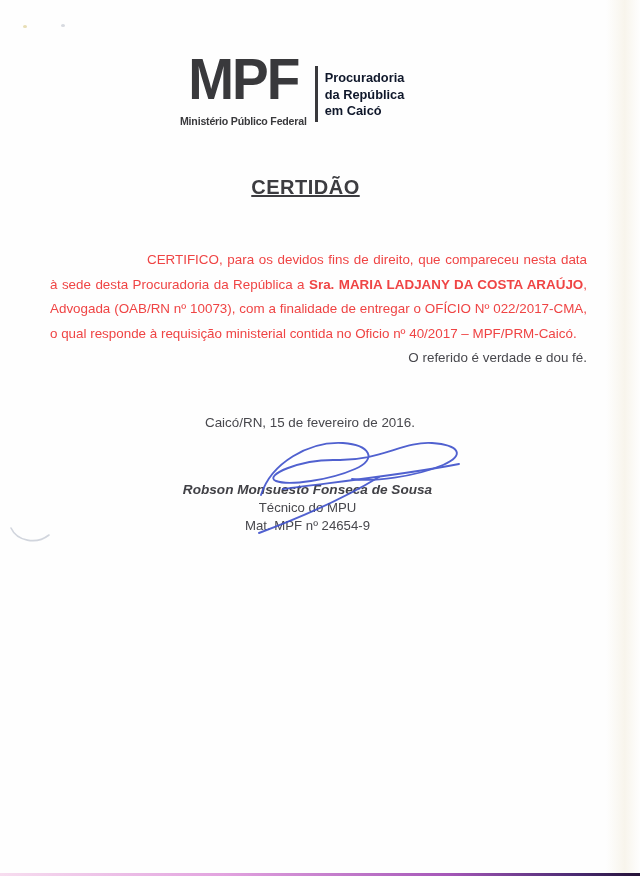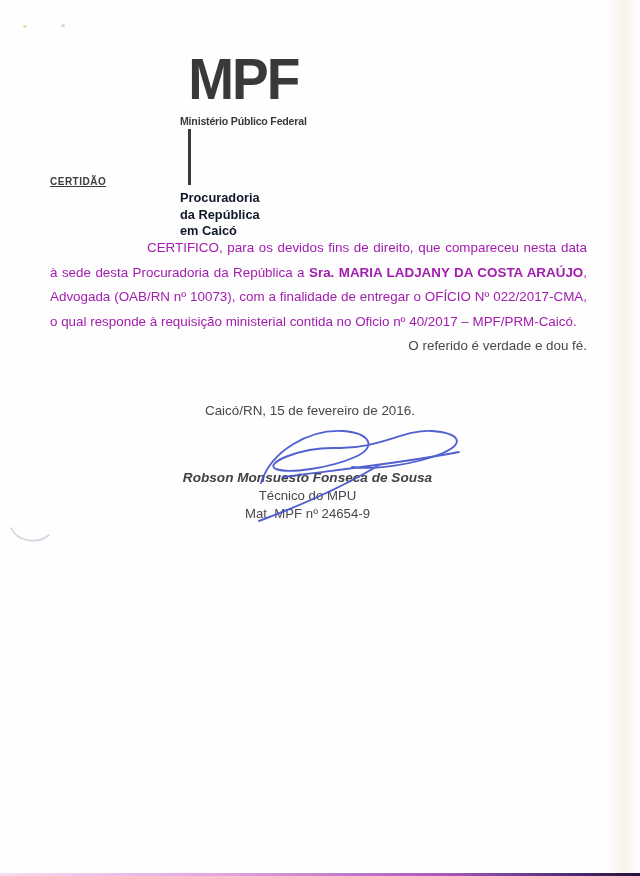--- a/index.html
+++ b/index.html
@@ -23,44 +23,44 @@
   .scan-strip {
     position: absolute; left: 0; bottom: 0; width: 100%; height: 3px;
     background: linear-gradient(to right, #f7ddef 0%, #e2a3df 35%, #a557b8 70%, #4a2a72 90%, #241236 100%);
   }
   .speck { position: absolute; border-radius: 50%; opacity: .55; }
   .speck.s1 { left: 23px; top: 25px; width: 4px; height: 3px; background: #d6c279; }
   .speck.s2 { left: 61px; top: 24px; width: 4px; height: 3px; background: #b7bcc7; }
   .fold-mark { position: absolute; left: 8px; top: 524px; }
 
   
-  .logo { position: absolute; left: 180px; top: 58px; display: flex; align-items: flex-start; color: #39393c; flex-direction: column; }
+  .logo { position: absolute; left: 180px; top: 58px; display: flex; align-items: center; color: #39393c; }
   .logo-left { display: flex; flex-direction: column; align-items: center; }
   .logo-acronym {
     font-size: 55px; font-weight: bold; line-height: 42px;
     letter-spacing: -2px; transform: scaleY(1.04); color: #39393c;
   }
   .logo-subtitle {
     font-size: 10.6px; font-weight: bold; margin-top: 15px;
     letter-spacing: -0.2px; white-space: nowrap; color: #39393c;
   }
   .logo-divider { width: 3px; background: #39393c; margin: 2px 7px 0 8px; height: 56px; }
   .logo-right { font-size: 12.8px; font-weight: bold; line-height: 16.5px; padding-top: 5px; white-space: nowrap; color: #0f172a; }
 
   
   .doc { position: absolute; left: 50px; top: 176px; width: 537px; }
   .doc-title {
-    text-align: left; font-size: 10px; font-weight: bold;
+    text-align: center; font-size: 20px; font-weight: bold;
     letter-spacing: 0.5px; color: #3c3c40; margin: 0 26px 0 0;
   }
   .doc-title span { text-decoration: underline; }
   .body-par {
     margin: 49px 0 0 0;
     font-size: 13.4px; line-height: 24.5px;
-    text-align: justify; text-indent: 97px; color: #a21caf;
+    text-align: justify; text-indent: 97px; color: #ef4444;
   }
   .closing-par { margin: 0; font-size: 13.4px; line-height: 24.5px; text-indent: 112px; color: #48484d; text-align: right; }
   .date-par { margin: 44px 0 0 155px; font-size: 13.4px; color: #48484d; }
 
   .sig-block { position: relative; margin-top: 51px; width: 537px; transform: translateX(-11px); text-align: center; }
   .sig-scribble { position: absolute; left: 212px; top: -48px; pointer-events: none; }
   .sig-name { font-size: 13.6px; font-weight: bold; font-style: italic; line-height: 18px; color: #414146; }
   .sig-role { font-size: 13.2px; line-height: 18px; color: #48484d; }
   .sig-mat  { font-size: 13.2px; line-height: 18px; color: #48484d; }
 </style>

